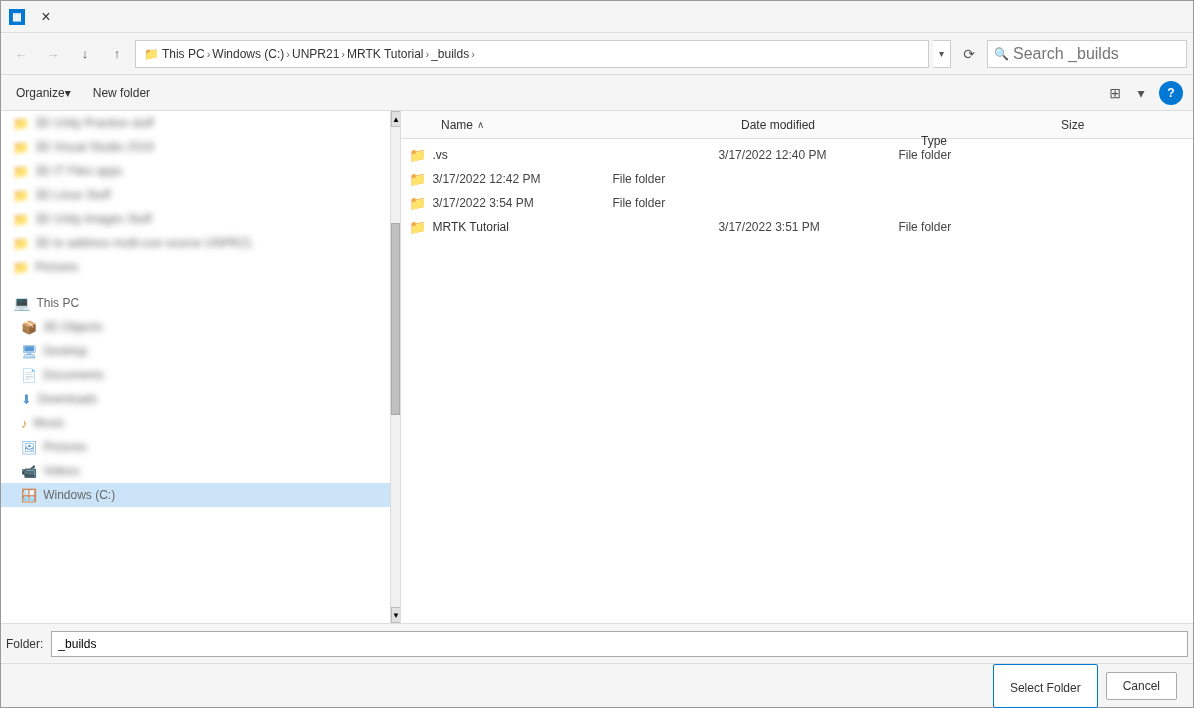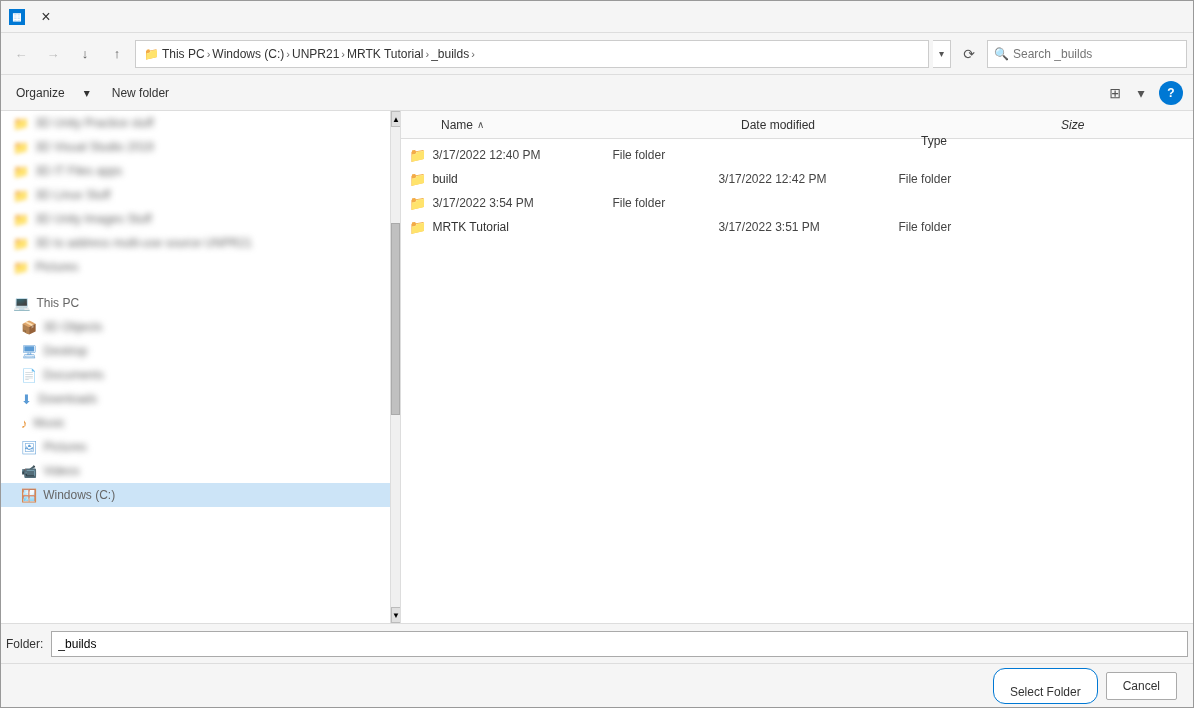--- a/index.html
+++ b/index.html
@@ -140,41 +140,41 @@
       border: 1px solid #ccc;
       background: white;
       display: flex;
       align-items: center;
       padding: 0 6px;
       gap: 4px;
     }
     .search-box input {
       border: none;
       outline: none;
-      font-size: 12px;
+      font-size: 16px;
       width: 100%;
       background: transparent;
     }
     .search-icon { color: #777; font-size: 12px; }
 
     
     .toolbar {
       height: 36px;
       background: #f5f5f5;
       border-bottom: 1px solid #ddd;
       display: flex;
       align-items: center;
       padding: 0 10px;
       gap: 12px;
       flex-shrink: 0;
     }
     .toolbar-btn {
       display: flex;
       align-items: center;
-      gap: 19px;
+      gap: 0;
       font-size: 12px;
       color: #333;
       cursor: pointer;
       padding: 2px 4px;
       border: 1px solid transparent;
       background: transparent;
       border-radius: 2px;
     }
     .view-icons {
       margin-left: auto;
@@ -260,21 +260,21 @@
       align-items: center;
       gap: 4px;
       font-size: 12px;
       color: #333;
       cursor: pointer;
       padding: 2px 4px;
     }
     .col-name { flex: 0 0 300px; }
     .col-date { flex: 0 0 180px; }
     .col-type { flex: 0 0 140px; margin-top: 33px; }
-    .col-size { flex: 1; font-style: italic; }
+    .col-size { flex: 1; }
     .sort-arrow { font-size: 10px; color: #555; }
 
     .file-list {
       flex: 1;
       overflow-y: auto;
       padding: 4px 0;
     }
     .file-list::-webkit-scrollbar { width: 8px; }
     .file-list::-webkit-scrollbar-track { background: #f0f0f0; }
     .file-list::-webkit-scrollbar-thumb { background: #c0c0c0; border-radius: 4px; }
@@ -324,29 +324,29 @@
       background: #f5f5f5;
       border-top: 1px solid #ddd;
       display: flex;
       align-items: center;
       justify-content: flex-end;
       padding: 0 16px;
       gap: 8px;
       flex-shrink: 0;
     }
     .btn-primary {
-      height: 36px;
+      height: 44px;
       min-width: 90px;
       padding: 16px 16px;
       background: white;
       border: 1px solid #0078d4;
       color: #333;
       font-size: 12px;
       cursor: pointer;
-      border-radius: 12px;
+      border-radius: 2px;
     }
     .btn-secondary {
       height: 28px;
       min-width: 70px;
       padding: 0 16px;
       background: white;
       border: 1px solid #aaa;
       color: #333;
       font-size: 12px;
       cursor: pointer;
@@ -558,28 +558,28 @@
         </div>
         <div class="col-header col-size">
           <span>Size</span>
         </div>
       </div>
 
       <div class="file-list">
 
         <div class="file-row">
           <span class="file-icon">📁</span>
+          <span class="file-name">.vs</span>
           <span class="file-date">3/17/2022 12:40 PM</span>
           <span class="file-type">File folder</span>
           <span class="file-size"></span>
         </div>
 
         <div class="file-row">
           <span class="file-icon">📁</span>
-          <span class="file-name">build</span>
           <span class="file-date">3/17/2022 12:42 PM</span>
           <span class="file-type">File folder</span>
           <span class="file-size"></span>
         </div>
 
         <div class="file-row">
           <span class="file-icon">📁</span>
           <span class="file-date">3/17/2022 3:54 PM</span>
           <span class="file-type">File folder</span>
           <span class="file-size"></span>

